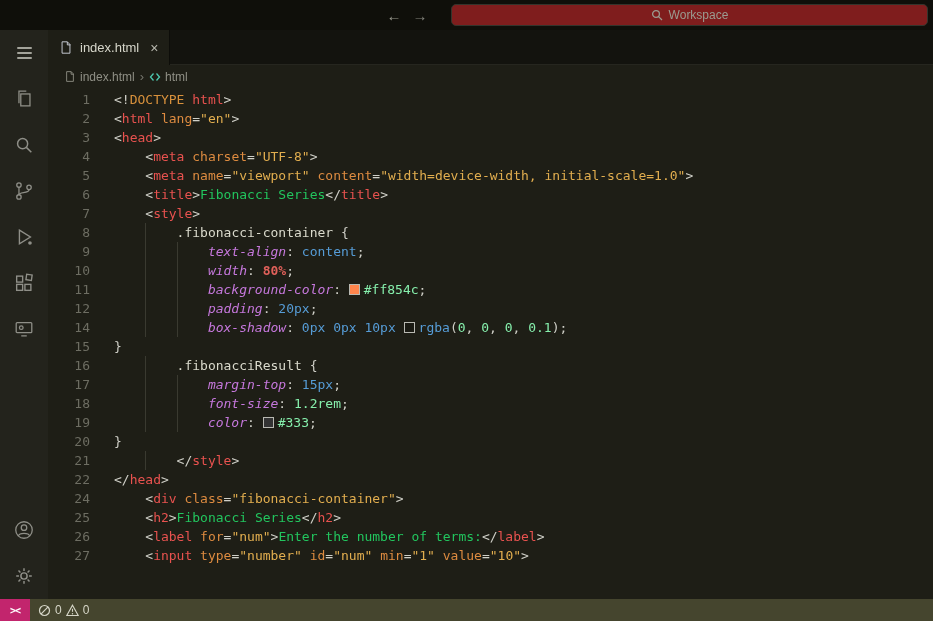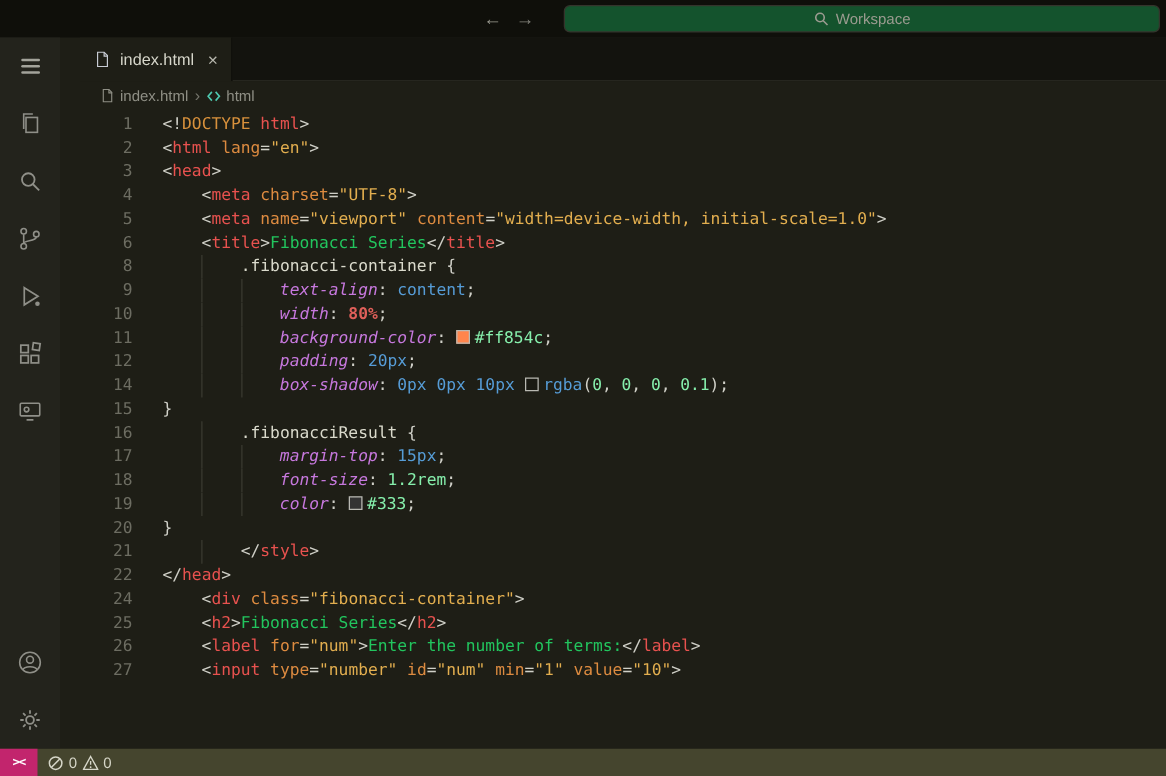--- a/index.html
+++ b/index.html
@@ -5,25 +5,25 @@
   * { margin:0; padding:0; box-sizing:border-box; }
   html,body { width:933px; height:621px; overflow:hidden; background:#1e1e16;
               font-family:"Liberation Sans", sans-serif; }
   .window { width:933px; height:621px; display:flex; flex-direction:column; background:#1e1e16; }
 
   
   .titlebar { height:30px; flex:0 0 30px; background:#0f0f0a; display:flex; align-items:center; padding:0 5px; }
   .t-spacer { flex:1; }
   .nav-arrow { color:#9a9a90; font-size:15px; width:26px; text-align:center; cursor:default; }
   .nav-arrow.fwd { color:#84847c; }
-  .cmd-center { width:477px; height:22px; background:#14532d; border:1px solid #34342c; border-radius:5px;
+  .cmd-center { width:477px; height:22px; background:#7f1d1d; border:1px solid #34342c; border-radius:5px;
                 display:flex; align-items:center; justify-content:center; gap:6px; color:#9b9b90; font-size:12px; }
 
   
-  .main { flex:1; display:flex; min-height:0;gap:16px; }
+  .main { flex:1; display:flex; min-height:0; }
   .activitybar { width:48px; flex:0 0 48px; background:#23231c; display:flex; flex-direction:column; align-items:center; }
   .act-item { width:48px; height:46px; display:flex; align-items:center; justify-content:center; }
   .act-spacer { flex:1; }
   .hamburger { width:15px; }
   .hamburger div { height:2px; background:#a3a39a; margin:3px 0; border-radius:1px; }
 
   .editor-col { flex:1; display:flex; flex-direction:column; min-width:0; }
 
   
   .tabbar { height:35px; flex:0 0 35px; background:#13130e; display:flex; border-bottom:1px solid #26261f; }
@@ -187,20 +187,21 @@
         </span>
       </div>
 
       <div class="code-area">
           <div class="code-line"><span class="ln">1</span><span class="lc"><span class="tk-p">&lt;!</span><span class="tk-d">DOCTYPE</span><span class="tk-t"> html</span><span class="tk-p">&gt;</span></span></div>
           <div class="code-line"><span class="ln">2</span><span class="lc"><span class="tk-p">&lt;</span><span class="tk-t">html</span><span class="tk-a"> lang</span><span class="tk-p">=</span><span class="tk-s">"en"</span><span class="tk-p">&gt;</span></span></div>
           <div class="code-line"><span class="ln">3</span><span class="lc"><span class="tk-p">&lt;</span><span class="tk-t">head</span><span class="tk-p">&gt;</span></span></div>
           <div class="code-line"><span class="ln">4</span><span class="lc"><span class="ind">    </span><span class="tk-p">&lt;</span><span class="tk-t">meta</span><span class="tk-a"> charset</span><span class="tk-p">=</span><span class="tk-s">"UTF-8"</span><span class="tk-p">&gt;</span></span></div>
           <div class="code-line"><span class="ln">5</span><span class="lc"><span class="ind">    </span><span class="tk-p">&lt;</span><span class="tk-t">meta</span><span class="tk-a"> name</span><span class="tk-p">=</span><span class="tk-s">"viewport"</span><span class="tk-a"> content</span><span class="tk-p">=</span><span class="tk-s">"width=device-width, initial-scale=1.0"</span><span class="tk-p">&gt;</span></span></div>
           <div class="code-line"><span class="ln">6</span><span class="lc"><span class="ind">    </span><span class="tk-p">&lt;</span><span class="tk-t">title</span><span class="tk-p">&gt;</span><span class="tk-x">Fibonacci Series</span><span class="tk-p">&lt;/</span><span class="tk-t">title</span><span class="tk-p">&gt;</span></span></div>
+          <div class="code-line"><span class="ln">7</span><span class="lc"><span class="ind">    </span><span class="tk-p">&lt;</span><span class="tk-t">style</span><span class="tk-p">&gt;</span></span></div>
           <div class="code-line"><span class="ln">8</span><span class="lc"><span class="ind">    </span><span class="ind guide">    </span><span class="tk-sel">.fibonacci-container</span><span class="tk-p"> {</span></span></div>
           <div class="code-line"><span class="ln">9</span><span class="lc"><span class="ind">    </span><span class="ind guide">    </span><span class="ind guide">    </span><span class="tk-pr">text-align</span><span class="tk-p">: </span><span class="tk-vb">content</span><span class="tk-p">;</span></span></div>
           <div class="code-line"><span class="ln">10</span><span class="lc"><span class="ind">    </span><span class="ind guide">    </span><span class="ind guide">    </span><span class="tk-pr">width</span><span class="tk-p">: </span><span class="tk-vr">80%</span><span class="tk-p">;</span></span></div>
           <div class="code-line"><span class="ln">11</span><span class="lc"><span class="ind">    </span><span class="ind guide">    </span><span class="ind guide">    </span><span class="tk-pr">background-color</span><span class="tk-p">: </span><span class="swatch" style="background: rgb(255, 133, 76);"></span><span class="tk-vm">#ff854c</span><span class="tk-p">;</span></span></div>
           <div class="code-line"><span class="ln">12</span><span class="lc"><span class="ind">    </span><span class="ind guide">    </span><span class="ind guide">    </span><span class="tk-pr">padding</span><span class="tk-p">: </span><span class="tk-vb">20px</span><span class="tk-p">;</span></span></div>
           <div class="code-line"><span class="ln">14</span><span class="lc"><span class="ind">    </span><span class="ind guide">    </span><span class="ind guide">    </span><span class="tk-pr">box-shadow</span><span class="tk-p">: </span><span class="tk-vb">0px</span><span class="tk-p"> </span><span class="tk-vb">0px</span><span class="tk-p"> </span><span class="tk-vb">10px</span><span class="tk-p"> </span><span class="swatch" style="background: rgba(0, 0, 0, 0.1);"></span><span class="tk-vb">rgba</span><span class="tk-p">(</span><span class="tk-vm">0</span><span class="tk-p">, </span><span class="tk-vm">0</span><span class="tk-p">, </span><span class="tk-vm">0</span><span class="tk-p">, </span><span class="tk-vm">0.1</span><span class="tk-p">);</span></span></div>
           <div class="code-line"><span class="ln">15</span><span class="lc"><span class="tk-p">}</span></span></div>
           <div class="code-line"><span class="ln">16</span><span class="lc"><span class="ind">    </span><span class="ind guide">    </span><span class="tk-sel">.fibonacciResult</span><span class="tk-p"> {</span></span></div>
           <div class="code-line"><span class="ln">17</span><span class="lc"><span class="ind">    </span><span class="ind guide">    </span><span class="ind guide">    </span><span class="tk-pr">margin-top</span><span class="tk-p">: </span><span class="tk-vb">15px</span><span class="tk-p">;</span></span></div>
           <div class="code-line"><span class="ln">18</span><span class="lc"><span class="ind">    </span><span class="ind guide">    </span><span class="ind guide">    </span><span class="tk-pr">font-size</span><span class="tk-p">: </span><span class="tk-vm">1.2rem</span><span class="tk-p">;</span></span></div>

